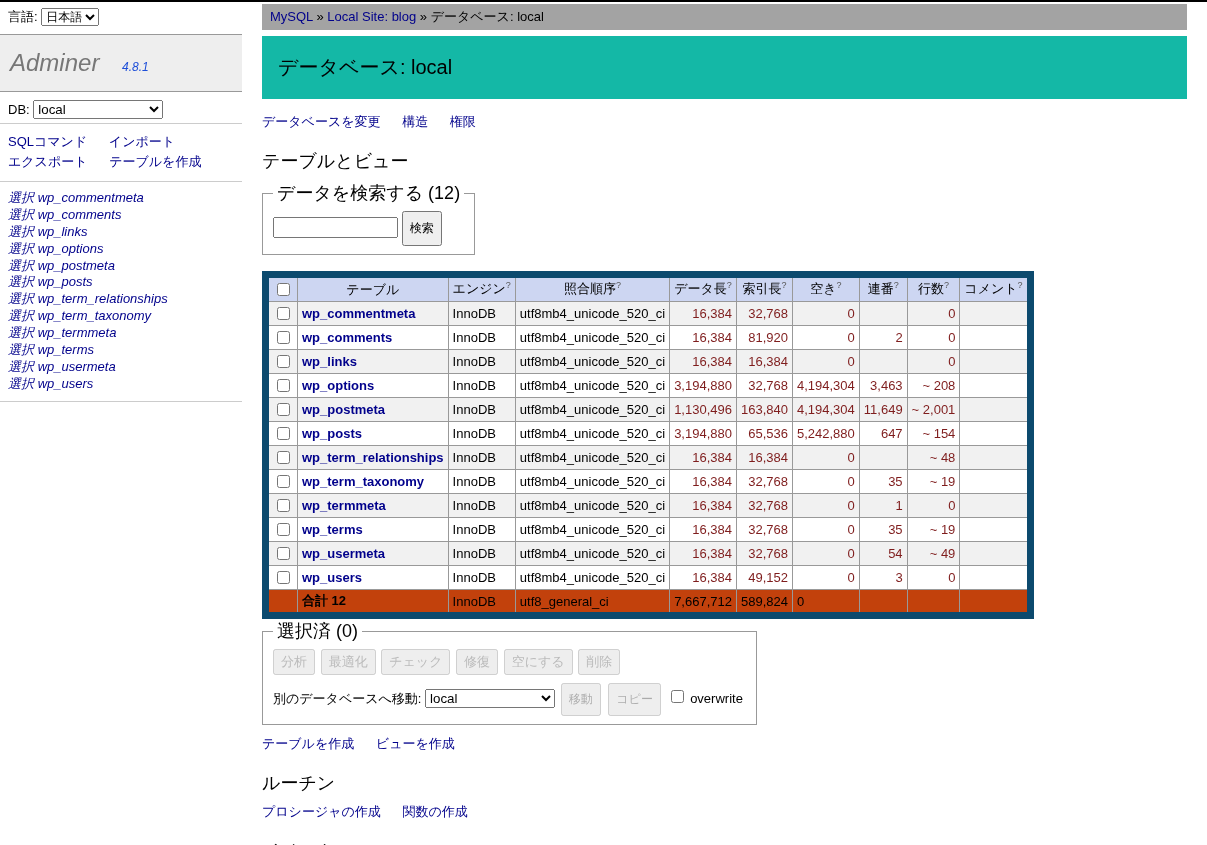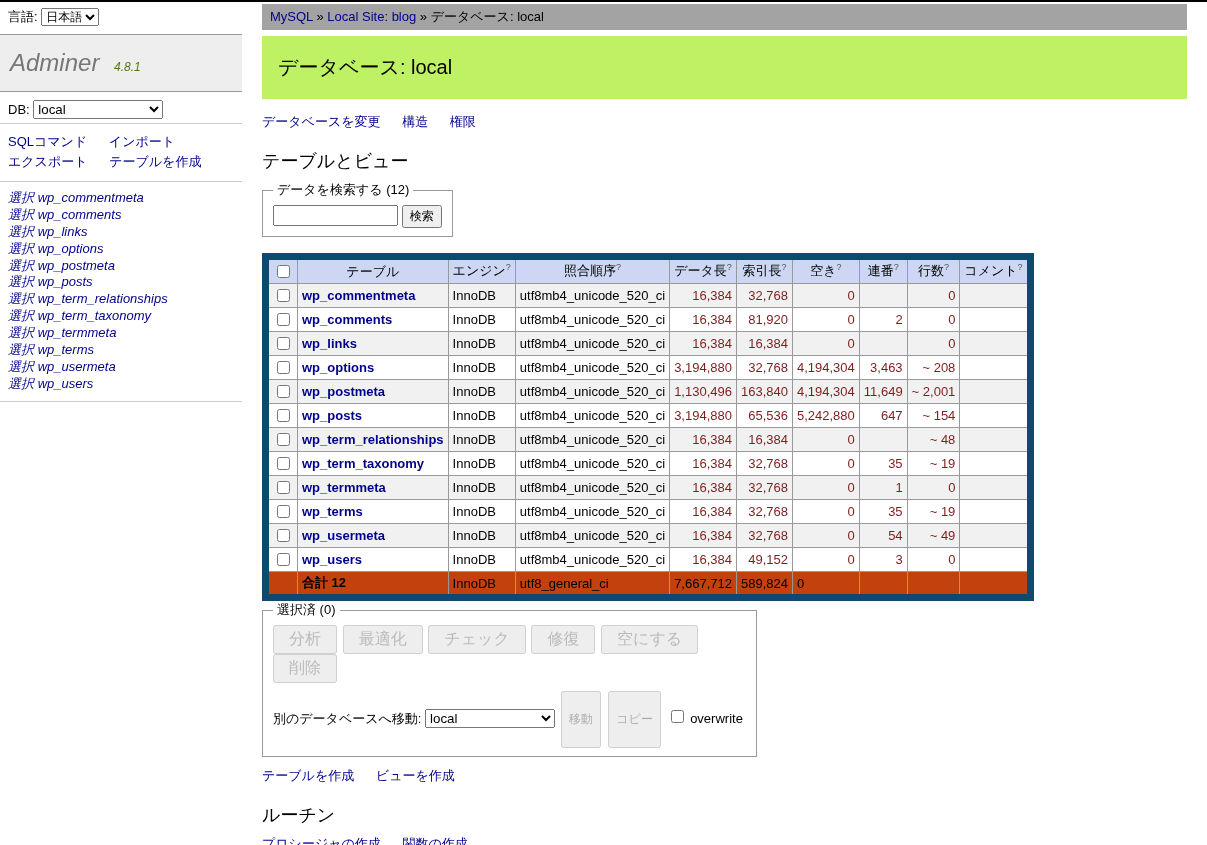--- a/index.html
+++ b/index.html
@@ -6,52 +6,52 @@
   html, body { margin: 0; padding: 0; font-family: Verdana, Arial, Helvetica, sans-serif; font-size: 13px; color: #000; background: #fff; }
   a { color: #00008b; text-decoration: none; }
   .topbar { border-top: 2px solid #000; }
   .container { display: flex; align-items: flex-start; }
   .sidebar { width: 242px; flex: 0 0 242px; }
   .main { flex: 1; padding: 0 20px 20px 20px; }
   .lang { padding: 6px 8px 4px 8px; font-size: 13px; }
   .lang select { font-size: 12px; }
   .logo-box { background: #eee; border: 1px solid #999; border-left: none; border-right: none; margin-top: 4px; padding: 14px 10px; }
   .logo { font-size: 24px; font-style: italic; color: #777; }
-  .logo small { font-size: 12px; font-style: italic; color: #4d7c0f; margin-left: 8px; }
+  .logo small { font-size: 12px; font-style: italic; color: #1d4ed8; margin-left: 16px; }
   .db-row { padding: 8px 8px 4px 8px; border-bottom: 1px solid #ccc; margin-bottom: 6px; }
   .db-row select { min-width: 130px; }
   .side-links { padding: 2px 8px 10px 8px; border-bottom: 1px solid #ccc; margin-bottom: 6px; }
   .side-links a { display: inline-block; margin-right: 18px; line-height: 1.5; }
   .tables { padding: 2px 8px 8px 8px; border-bottom: 1px solid #ccc; font-style: italic; }
   .tables div { line-height: 1.3; }
   .tables a.sel { color: #00008b; }
   .breadcrumb { background: #a3a3a3; padding: 4px 8px; margin-top: 2px; }
-  h2.pageh { font-size: 20px; font-weight: normal; background: #bef264; margin: 6px 0 14px 0; padding: 18px 16px; }
+  h2.pageh { font-size: 20px; font-weight: normal; background: #14b8a6; margin: 6px 0 14px 0; padding: 18px 16px; }
   .action-links { margin: 4px 0 18px 0; }
   .action-links a { margin-right: 18px; margin-top: 25px; }
   h3 { font-size: 18px; font-weight: normal; margin: 16px 0 8px 0; }
   fieldset { display: inline-block; border: 1px solid #999; padding: 6px 10px 8px 10px; margin: 0 0 10px 0; }
-  fieldset legend { padding: 0 4px; font-size: 13px; }
+  fieldset legend { padding: 0 4px; font-size: 18px; }
   fieldset input[type=text] { width: 125px; }
-  fieldset .btn { font-size: 12px; padding: 1px 6px; }
+  fieldset .btn { font-size: 12px; padding: 7px 6px; }
   table.data { border-collapse: collapse; border: 7px solid #0c4a6e; margin-top: 6px; }
   table.data th, table.data td { border: 1px solid #999; padding: 2px 4px; font-size: 13px; white-space: nowrap; }
   table.data thead th { background: #cdd6f2; font-weight: normal; text-align: center; }
   table.data thead th .q { color: #555; font-size: 9px; vertical-align: super; cursor: help; }
   table.data tbody tr.odd td, table.data tbody tr.odd th { background: #f1f1f1; }
   table.data tbody td.num { text-align: right; }
   table.data tbody td.num a, table.data tbody td.num span.lk { color: #7f1d1d; }
   table.data tbody th a { font-weight: bold; }
   table.data tfoot td, table.data tfoot th { background: #c2410c; }
   .selected-box fieldset { display: block; width: 495px; }
-  .selected-box .btns button { margin-right: 2px; font-size: 16px; padding: 2px 14px; }
+  .selected-box .btns button { margin-right: 2px; font-size: 13px; padding: 2px 6px; }
   .selected-box .btns button:disabled { color: #bbb; }
   .moveline { margin-top: 8px; }
   .moveline select { min-width: 130px; }
-  .moveline button { margin: 0 2px; font-size: 12px; padding: 18px 6px; }
+  .moveline button { margin: 0 2px; font-size: 12px; padding: 6px 6px; }
   .tblname { text-align: left; }
   .chkcell { text-align: center; width: 20px; }
   .hdrchk { text-align: center; }
 </style>
 </head>
 <body>
 <div class="topbar"></div>
 
 <div class="container">
   <div class="sidebar">

